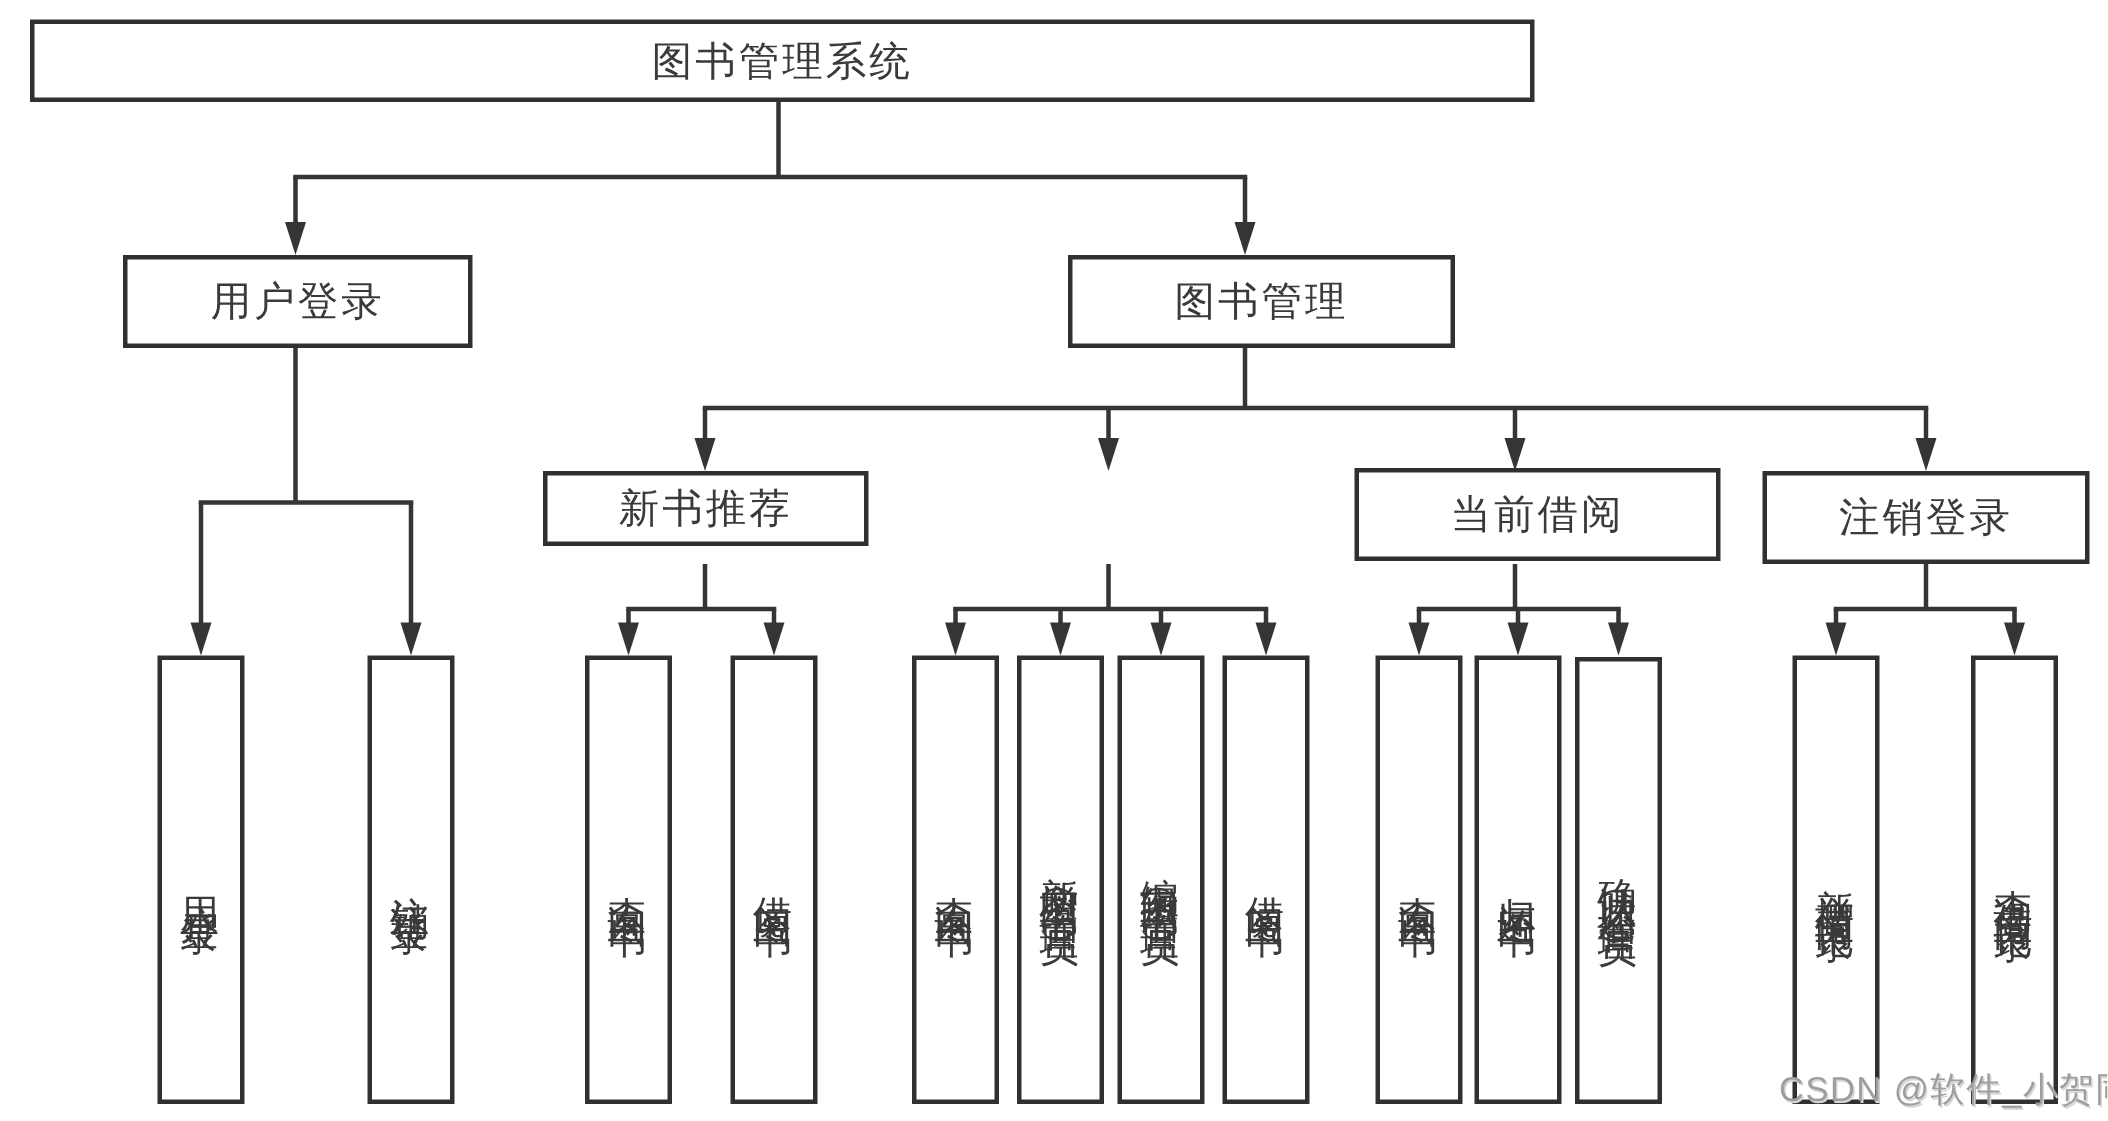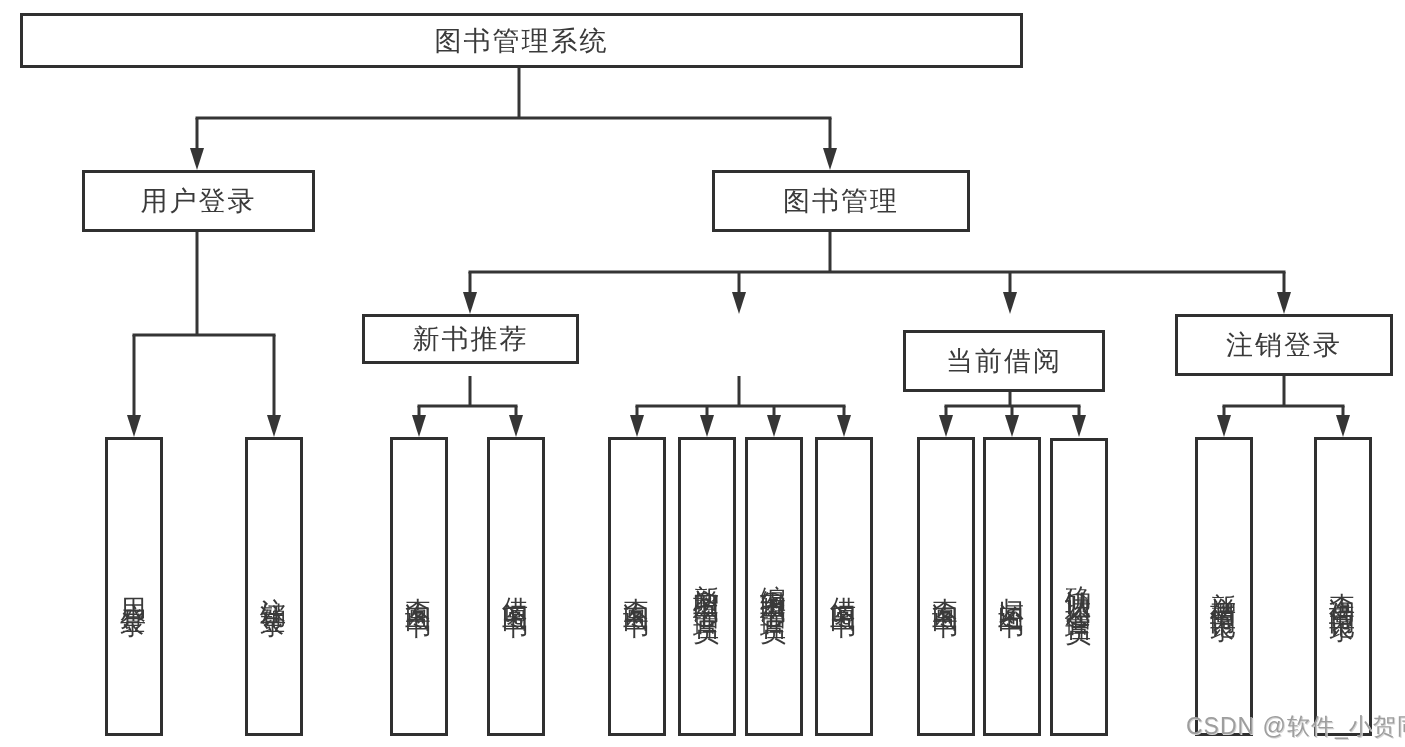--- a/index.html
+++ b/index.html
@@ -133,21 +133,21 @@
       <polygon points="1336,415 1350,415 1343,437"></polygon>
     </g>
   </svg>
 
   <div class="node" style="left:20px;top:13px;width:1003px;height:55px;">图书管理系统</div>
 
   <div class="node" style="left:82px;top:170px;width:233px;height:62px;">用户登录</div>
   <div class="node" style="left:712px;top:170px;width:258px;height:62px;">图书管理</div>
 
   <div class="node" style="left:362px;top:314px;width:217px;height:50px;">新书推荐</div>
-  <div class="node" style="left:903px;top:330px;width:202px;height:62px;">当前借阅</div>
+  <div class="node" style="left:903px;top:312px;width:244px;height:62px;">当前借阅</div>
   <div class="node" style="left:1175px;top:314px;width:218px;height:62px;">注销登录</div>
 
   <div class="node leaf" style="left:105px;top:437px;width:58px;height:299px;">用户登录</div>
   <div class="node leaf" style="left:245px;top:437px;width:58px;height:299px;">注销登录</div>
 
   <div class="node leaf" style="left:390px;top:437px;width:58px;height:299px;">查询图书</div>
   <div class="node leaf" style="left:487px;top:437px;width:58px;height:299px;">借阅图书</div>
 
   <div class="node leaf" style="left:608px;top:437px;width:58px;height:299px;">查询图书</div>
   <div class="node leaf" style="left:678px;top:437px;width:58px;height:299px;">新增图书（管理员）</div>

